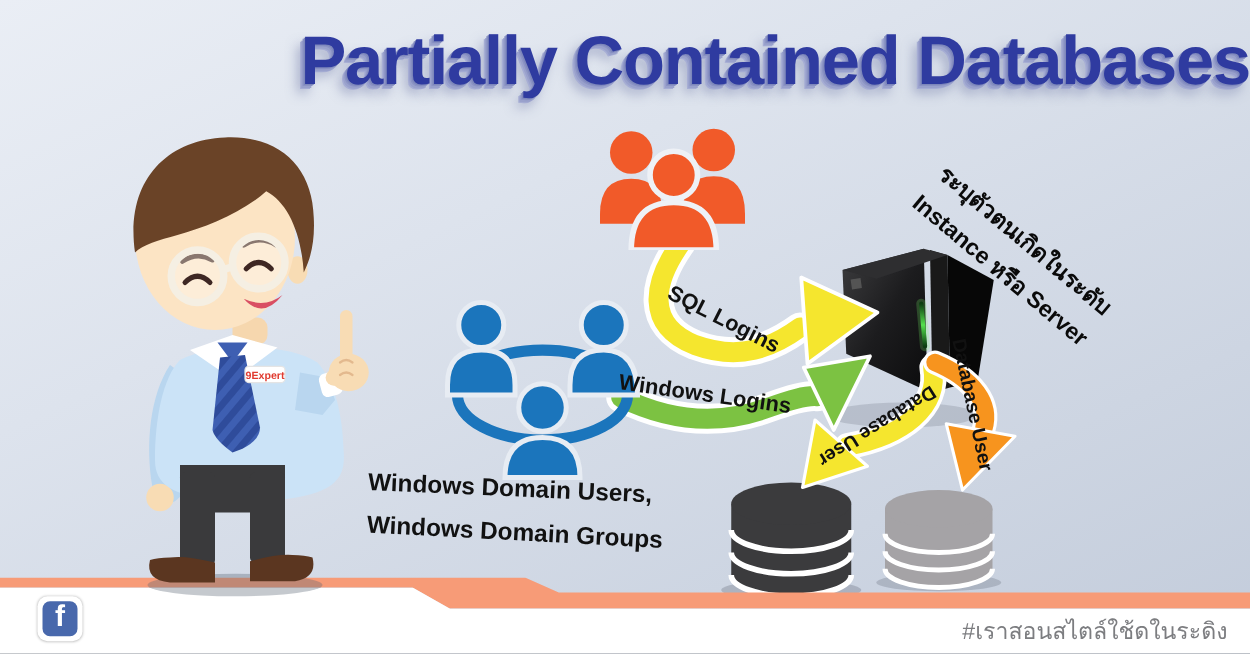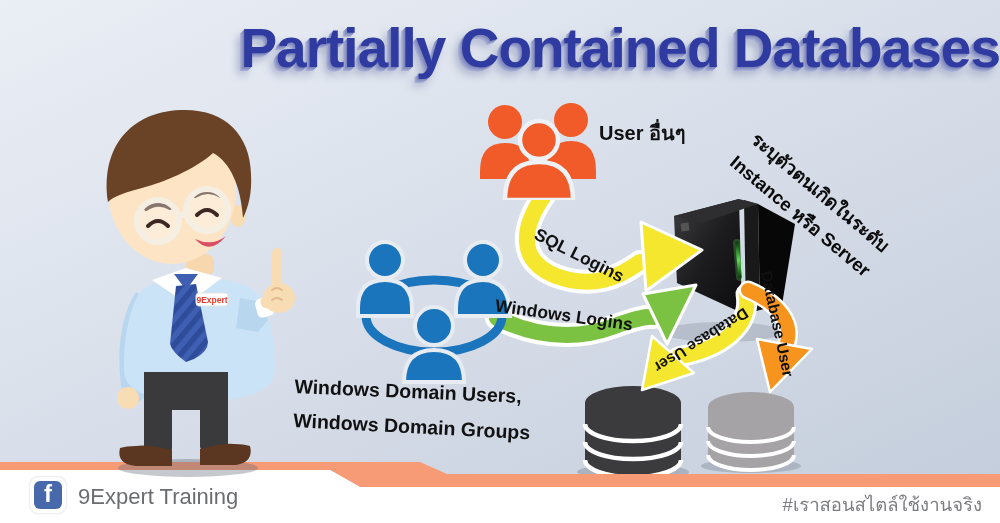--- a/index.html
+++ b/index.html
@@ -145,39 +145,37 @@
     <g fill="#1B75BC">
       <circle cx="33" cy="26" r="18" stroke="#e7ecf3" stroke-width="4"></circle>
       <path d="M 6,74 Q 6,46 33,46 Q 60,46 60,74 L 60,82 L 6,82 Z" stroke="#e7ecf3" stroke-width="4"></path>
       <circle cx="131" cy="26" r="18" stroke="#e7ecf3" stroke-width="4"></circle>
       <path d="M 104,74 Q 104,46 131,46 Q 158,46 158,82 L 104,82 Z" stroke="#e7ecf3" stroke-width="4"></path>
       <circle cx="82" cy="92" r="19" stroke="#e7ecf3" stroke-width="4"></circle>
       <path d="M 52,148 Q 52,116 82,116 Q 112,116 112,148 Z" stroke="#e7ecf3" stroke-width="4"></path>
     </g>
   </svg>
 
-  <div class="lbl lbl-user-other abs">User อื่นๆ</div>
   <div class="lbl lbl-dom1">Windows Domain Users,</div>
   <div class="lbl lbl-dom2">Windows Domain Groups</div>
   <div class="lbl lbl-sql">SQL Logins</div>
   <div class="lbl lbl-win">Windows Logins</div>
   <div class="lbl lbl-dbl">Database User</div>
   <div class="lbl lbl-dbr">Database User</div>
   <div class="note abs">
     <div>ระบุตัวตนเกิดในระดับ</div>
     <div>Instance หรือ Server</div>
   </div>
 
   <div class="ribbon abs"></div>
   <div class="footer abs"></div>
   <div class="fb-badge">
     <div class="fb-inner">f</div>
   </div>
-  <div class="brand">9Expert Training</div>
-  <div class="hashtag">#เราสอนสไตล์ใช้งานจริง</div>
+  <div class="hashtag">#เราสอนสไตล์ใช้ดในระดิง</div>
 
   <svg class="svg-box" style="left:100px;top:104px;" width="215" height="380" viewBox="0 0 215 380">
     <defs>
       <pattern id="tieStripe" patternUnits="userSpaceOnUse" width="11" height="11" patternTransform="rotate(40)">
         <rect width="11" height="11" fill="#3E5FB2"></rect>
         <rect width="5.5" height="11" fill="#2F4C9B"></rect>
       </pattern>
     </defs>
 
     <ellipse cx="88" cy="364" rx="70" ry="9" fill="rgba(90,100,115,0.35)"></ellipse>

